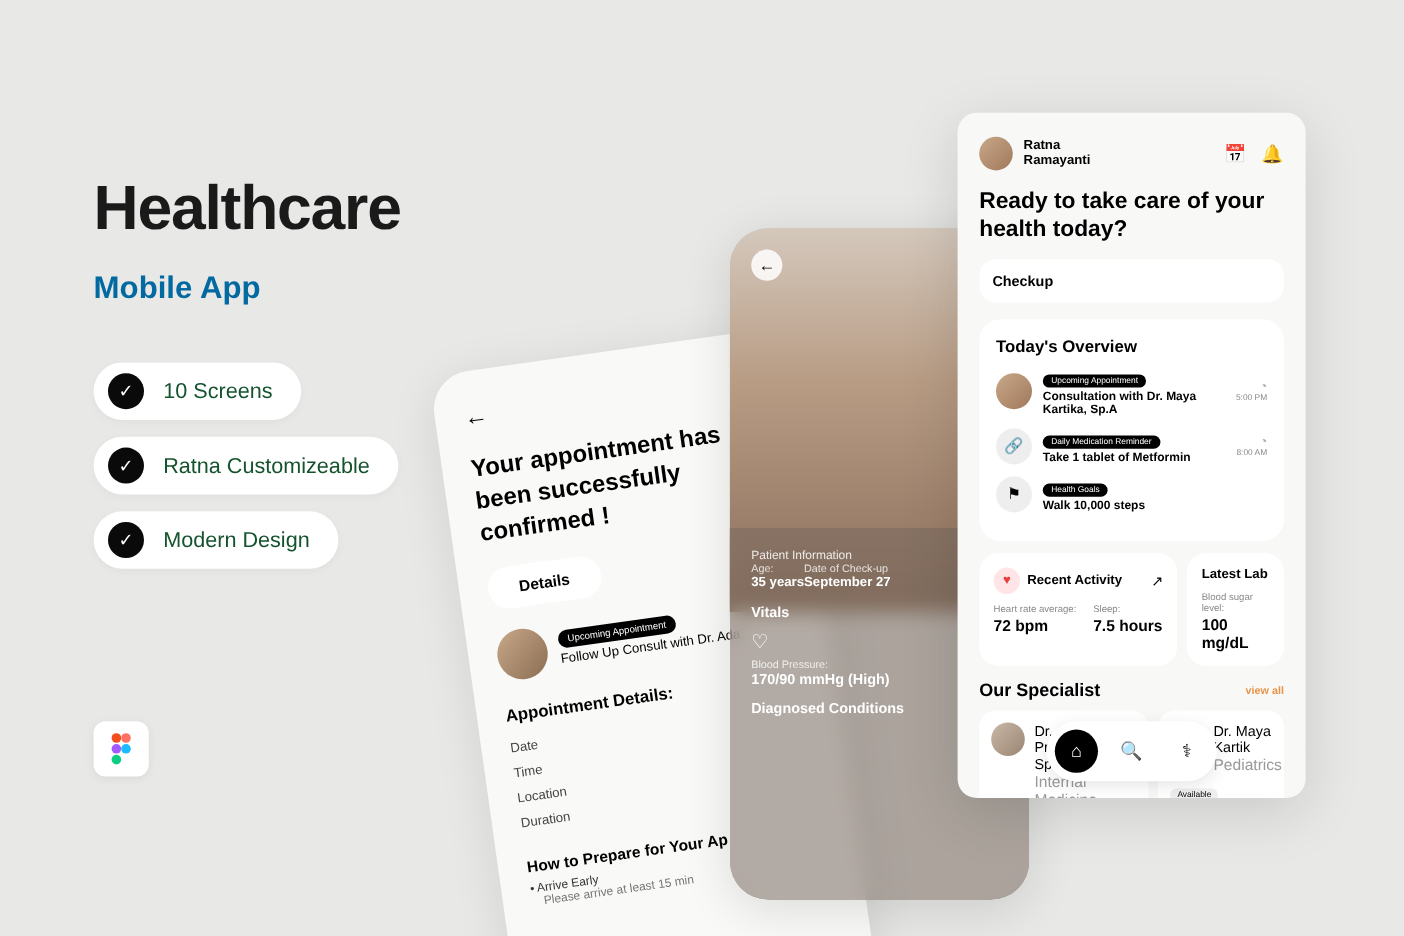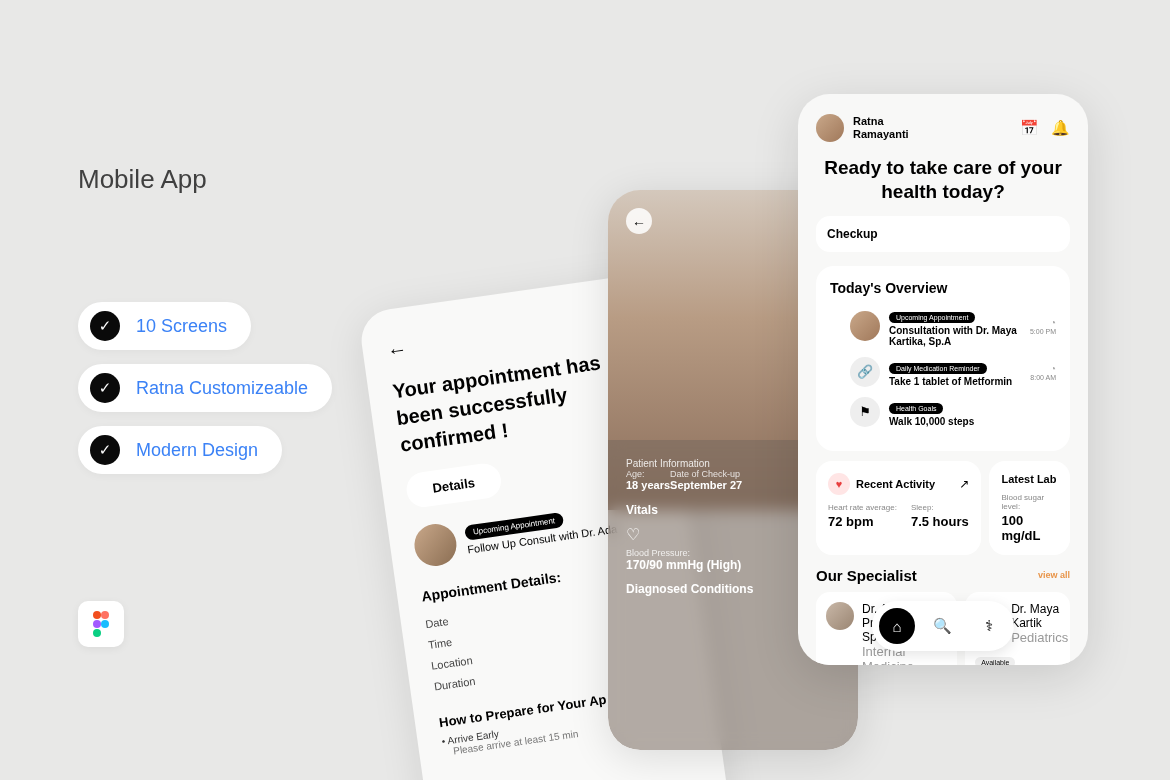--- a/index.html
+++ b/index.html
@@ -1,25 +1,25 @@
 <!DOCTYPE html>
 <html><head>
 <meta charset="utf-8">
 <style>
 * { margin: 0; padding: 0; box-sizing: border-box; }
 body { font-family: -apple-system, BlinkMacSystemFont, 'Segoe UI', sans-serif; background: #e8e8e7; width: 1170px; height: 780px; overflow: hidden; position: relative; }
 
 .left-section { position: absolute; left: 78px; top: 144px; }
 .main-title { font-size: 52px; font-weight: 800; color: #1a1a1a; letter-spacing: -1px; }
-.subtitle { font-size: 26px; font-weight: 400; color: #404040; margin-top: 20px; }
+.subtitle { font-size: 26px; font-weight: 700; color: #0369a1; margin-top: 20px; }
 
 .features { position: absolute; left: 78px; top: 302px; display: flex; flex-direction: column; gap: 14px; }
 .feature-pill { background: #fff; border-radius: 24px; padding: 9px 24px 9px 12px; display: flex; align-items: center; gap: 16px; box-shadow: 0 2px 8px rgba(0,0,0,0.04); width: fit-content; }
 .feature-check { width: 30px; height: 30px; background: #0a0a0a; border-radius: 50%; display: flex; align-items: center; justify-content: center; color: #fff; font-size: 15px; }
-.feature-text { font-size: 18px; color: #3b82f6; }
+.feature-text { font-size: 18px; color: #14532d; }
 
 .figma-badge { position: absolute; left: 78px; top: 601px; width: 46px; height: 46px; background: #fff; border-radius: 10px; display: flex; align-items: center; justify-content: center; box-shadow: 0 2px 8px rgba(0,0,0,0.06); }
 
 
 .screen-back { position: absolute; left: 395px; top: 290px; width: 300px; height: 560px; background: #f9f9f8; border-radius: 32px; transform: rotate(-8deg); box-shadow: 0 8px 40px rgba(0,0,0,0.1); padding: 28px 24px; overflow: hidden; }
 .back-arrow { font-size: 20px; color: #000; margin-bottom: 18px; }
 .back-title { font-size: 20px; font-weight: 700; line-height: 1.35; color: #000; margin-bottom: 16px; }
 .back-details-btn { background: #fff; border-radius: 18px; padding: 10px 26px; font-size: 13px; font-weight: 600; display: inline-block; margin-bottom: 18px; }
 .back-appt-row { display: flex; align-items: center; gap: 10px; margin-bottom: 20px; }
 .back-avatar { width: 42px; height: 42px; border-radius: 50%; background: linear-gradient(135deg,#c9a88a,#8a6d52); }
@@ -39,36 +39,36 @@
 .mid-name { font-size: 22px; font-weight: 700; margin-top: 2px; margin-bottom: 10px; }
 .mid-row { display: flex; margin-bottom: 12px; }
 .mid-small-label { font-size: 9px; opacity: 0.8; }
 .mid-small-val { font-size: 11px; font-weight: 600; }
 .mid-section { font-size: 12px; font-weight: 700; margin-top: 10px; margin-bottom: 8px; }
 .mid-bp-label { font-size: 9px; opacity: 0.8; }
 .mid-bp-val { font-size: 12px; font-weight: 600; }
 .mid-heart { font-size: 16px; margin-bottom: 4px; }
 
 
-.screen-front { position: absolute; left: 798px; top: 94px; width: 290px; height: 571px; background: #f8f8f7; border-radius: 32px; box-shadow: 0 12px 48px rgba(0,0,0,0.13); padding: 20px 18px; overflow: hidden; }
+.screen-front { position: absolute; left: 798px; top: 94px; width: 290px; height: 571px; background: #f8f8f7; border-radius: 16px; box-shadow: 0 12px 48px rgba(0,0,0,0.13); padding: 20px 18px; overflow: hidden; }
 .front-header { display: flex; align-items: center; justify-content: space-between; margin-bottom: 14px; }
 .front-user { display: flex; align-items: center; gap: 9px; }
 .front-avatar { width: 28px; height: 28px; border-radius: 50%; background: linear-gradient(135deg,#c9a88a,#a0785a); }
 .front-username { font-size: 11px; font-weight: 700; line-height: 1.15; }
 .front-icons { display: flex; gap: 12px; font-size: 15px; }
-.front-title { font-size: 19px; font-weight: 800; line-height: 1.25; margin-bottom: 12px; text-align: center; }
+.front-title { font-size: 19px; font-weight: 800; line-height: 1.25; margin-bottom: 12px; }
 
 .front-tabs { display: flex; gap: 8px; margin-bottom: 14px; }
 .front-tab { flex: 1; padding: 11px; border-radius: 14px; font-size: 12px; font-weight: 700; text-align: left; }
 .front-tab.active { background: #fff; }
 .front-tab.outline { border: 1.5px solid #999; }
 
 .overview-card { background: #fff; border-radius: 18px; padding: 14px; margin-bottom: 10px; }
 .overview-title { font-size: 14px; font-weight: 800; margin-bottom: 10px; }
-.ov-row { display: flex; align-items: center; gap: 9px; margin-bottom: 10px; position: relative; margin-left: 20px; }
+.ov-row { display: flex; align-items: center; gap: 9px; margin-bottom: 10px; position: relative; }
 .ov-avatar { width: 30px; height: 30px; border-radius: 50%; background: linear-gradient(135deg,#c9a88a,#a0785a); flex-shrink: 0; }
 .ov-icon { width: 30px; height: 30px; border-radius: 50%; background: #eee; display: flex; align-items: center; justify-content: center; font-size: 13px; flex-shrink: 0; }
 .ov-content { flex: 1; }
 .ov-chip { background: #000; color: #fff; font-size: 7px; padding: 2px 7px; border-radius: 7px; display: inline-block; margin-bottom: 2px; }
 .ov-text { font-size: 10px; font-weight: 600; }
 .ov-time { font-size: 7px; color: #888; text-align: right; }
 .ov-time-icon { font-size: 10px; color: #aaa; }
 
 .activity-row { display: flex; gap: 8px; margin-bottom: 12px; }
 .activity-card { background: #fff; border-radius: 16px; padding: 12px; flex: 1; }
@@ -94,20 +94,21 @@
 .spec-sched { font-size: 7px; color: #666; line-height: 1.5; }
 
 .navbar { position: absolute; bottom: 14px; left: 50%; transform: translateX(-50%); display: flex; gap: 10px; align-items: center; background: #fff; padding: 7px; border-radius: 28px; box-shadow: 0 4px 14px rgba(0,0,0,0.1); }
 .nav-btn { width: 36px; height: 36px; border-radius: 50%; display: flex; align-items: center; justify-content: center; font-size: 15px; }
 .nav-btn.active { background: #000; color: #fff; }
 </style>
 </head>
 <body>
 
 <div class="left-section">
+  <div class="main-title">Healthcare</div>
   <div class="subtitle">Mobile App</div>
 </div>
 
 <div class="features">
   <div class="feature-pill">
     <div class="feature-check">✓</div>
     <div class="feature-text">10 Screens</div>
   </div>
   <div class="feature-pill">
     <div class="feature-check">✓</div>
@@ -154,21 +155,21 @@
 
 <div class="screen-mid">
   <div class="mid-photo">
     <div class="mid-back">←</div>
   </div>
   <div class="mid-glass">
     <div class="mid-label">Patient Information</div>
     <div class="mid-row">
       <div>
         <div class="mid-small-label">Age:</div>
-        <div class="mid-small-val">18 years</div>
+        <div class="mid-small-val">35 years</div>
       </div>
       <div>
         <div class="mid-small-label">Date of Check-up</div>
         <div class="mid-small-val">September 27</div>
       </div>
     </div>
     <div class="mid-section">Vitals</div>
     <div class="mid-heart">♡</div>
     <div class="mid-bp-label">Blood Pressure:</div>
     <div class="mid-bp-val">170/90 mmHg (High)</div>

